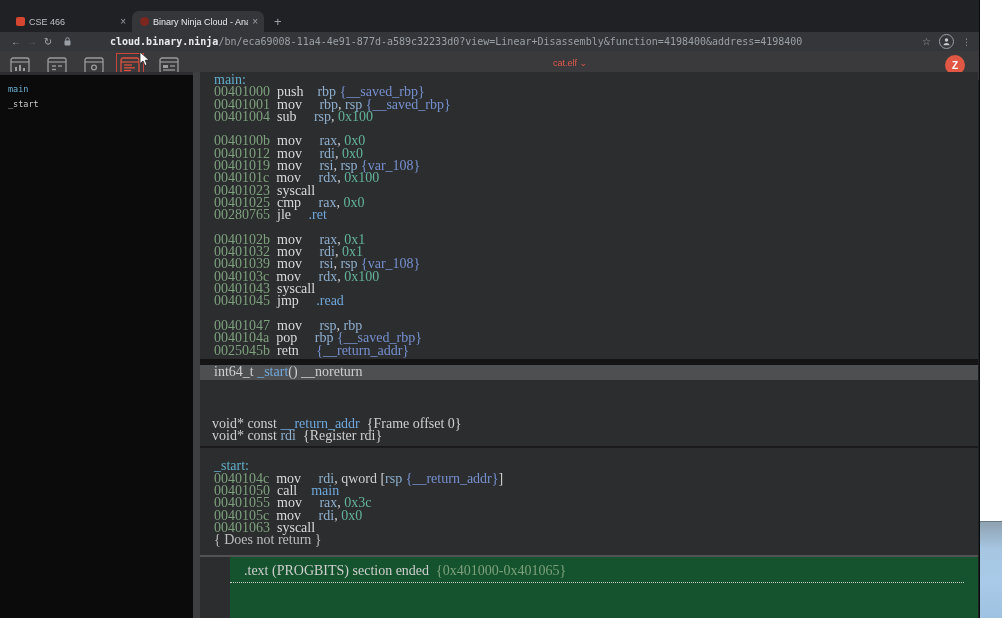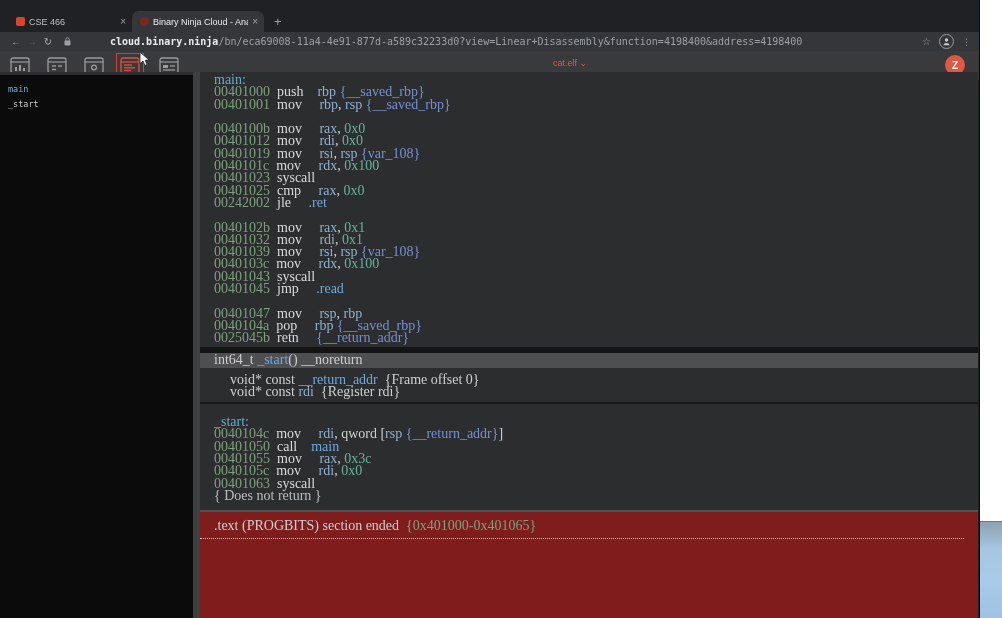--- a/index.html
+++ b/index.html
@@ -44,24 +44,24 @@
   .fn{padding:2px 0 2px 8px;color:#c9c9c9;line-height:11px;}
   .fn.sel{color:#6db3d6;}
   .splitter{width:7px;background:#3e3f41;flex:none;}
   .content{flex:1;background:#2c2d2f;overflow:hidden;display:flex;flex-direction:column;}
   
   .blk{flex:none;}
   .blk-code{padding:2px 0 2px 14px;background:#2c2d2f;}
   .blk-gap{height:6px;background:#141415;}
   .blk-band{height:15px;background:#4e4f51;display:flex;align-items:center;padding-left:14px;}
   .blk-band .dline{color:#dedede;}
-  .blk-vars{padding:6px 0 4px 30px;background:#2c2d2f;}
+  .blk-vars{padding:6px 0 4px 12px;background:#2c2d2f;margin-top:32px;}
   .blk-sep{height:2px;background:#1a1a1c;}
   .blk-code2{padding:12px 0 8px 14px;background:#2c2d2f;border-bottom:2px solid #515153;}
-  .blk-footer{flex:1;background:#7f1d1d;padding:8px 0 0 14px;}
+  .blk-footer{flex:1;background:#14532d;padding:8px 0 0 14px;margin-left:30px;}
   .dline{font-family:Liberation Serif, serif;font-size:14px;line-height:12.3px;white-space:pre;}
   .dotted{border-top:1px dotted #cdcdcd;margin:5px 14px 0 -14px;}
   .tk-addr{color:#7da07d;} .tk-mn{color:#dadada;} .tk-t{color:#cfcfcf;}
   .tk-reg{color:#8fb0cf;} .tk-num{color:#63b39c;} .tk-ann{color:#7690cf;}
   .tk-sym{color:#6fa8dc;} .tk-label{color:#62aec9;} .tk-dim{color:#bdbdbd;}
   
   .strip-white{position:absolute;left:980px;top:0;width:22px;height:521px;background:#ffffff;}
   .strip-blue{position:absolute;left:980px;top:521px;width:22px;height:97px;
               background:linear-gradient(180deg,#8ea2b0 0%,#a6c6e2 28%,#a9cae8 60%,#9fc2e2 100%);
               border-top:1px solid #6b7a85;}
@@ -163,28 +163,29 @@
       <div class="sidebar">
         <div class="fn sel">main</div>
         <div class="fn">_start</div>
       </div>
       <div class="splitter"></div>
       <div class="content">
           <div class="blk blk-code">
             <div class="dline"><span class="tk-label">main:</span></div>
             <div class="dline"><span class="tk-addr">00401000</span><span class="tk-t">  </span><span class="tk-mn">push</span><span class="tk-t">    </span><span class="tk-reg">rbp</span><span class="tk-t"> </span><span class="tk-ann">{__saved_rbp}</span></div>
             <div class="dline"><span class="tk-addr">00401001</span><span class="tk-t">  </span><span class="tk-mn">mov</span><span class="tk-t">     </span><span class="tk-reg">rbp</span><span class="tk-t">, </span><span class="tk-reg">rsp</span><span class="tk-t"> </span><span class="tk-ann">{__saved_rbp}</span></div>
+            <div class="dline"><span class="tk-addr">00401004</span><span class="tk-t">  </span><span class="tk-mn">sub</span><span class="tk-t">     </span><span class="tk-reg">rsp</span><span class="tk-t">, </span><span class="tk-num">0x100</span></div>
             <div class="dline">&nbsp;</div>
             <div class="dline"><span class="tk-addr">0040100b</span><span class="tk-t">  </span><span class="tk-mn">mov</span><span class="tk-t">     </span><span class="tk-reg">rax</span><span class="tk-t">, </span><span class="tk-num">0x0</span></div>
             <div class="dline"><span class="tk-addr">00401012</span><span class="tk-t">  </span><span class="tk-mn">mov</span><span class="tk-t">     </span><span class="tk-reg">rdi</span><span class="tk-t">, </span><span class="tk-num">0x0</span></div>
             <div class="dline"><span class="tk-addr">00401019</span><span class="tk-t">  </span><span class="tk-mn">mov</span><span class="tk-t">     </span><span class="tk-reg">rsi</span><span class="tk-t">, </span><span class="tk-reg">rsp</span><span class="tk-t"> </span><span class="tk-ann">{var_108}</span></div>
             <div class="dline"><span class="tk-addr">0040101c</span><span class="tk-t">  </span><span class="tk-mn">mov</span><span class="tk-t">     </span><span class="tk-reg">rdx</span><span class="tk-t">, </span><span class="tk-num">0x100</span></div>
             <div class="dline"><span class="tk-addr">00401023</span><span class="tk-t">  </span><span class="tk-mn">syscall</span></div>
             <div class="dline"><span class="tk-addr">00401025</span><span class="tk-t">  </span><span class="tk-mn">cmp</span><span class="tk-t">     </span><span class="tk-reg">rax</span><span class="tk-t">, </span><span class="tk-num">0x0</span></div>
-            <div class="dline"><span class="tk-addr">00242002</span><span class="tk-t">  </span><span class="tk-mn">jle</span><span class="tk-t">     </span><span class="tk-sym">.ret</span></div>
+            <div class="dline"><span class="tk-addr">00280765</span><span class="tk-t">  </span><span class="tk-mn">jle</span><span class="tk-t">     </span><span class="tk-sym">.ret</span></div>
             <div class="dline">&nbsp;</div>
             <div class="dline"><span class="tk-addr">0040102b</span><span class="tk-t">  </span><span class="tk-mn">mov</span><span class="tk-t">     </span><span class="tk-reg">rax</span><span class="tk-t">, </span><span class="tk-num">0x1</span></div>
             <div class="dline"><span class="tk-addr">00401032</span><span class="tk-t">  </span><span class="tk-mn">mov</span><span class="tk-t">     </span><span class="tk-reg">rdi</span><span class="tk-t">, </span><span class="tk-num">0x1</span></div>
             <div class="dline"><span class="tk-addr">00401039</span><span class="tk-t">  </span><span class="tk-mn">mov</span><span class="tk-t">     </span><span class="tk-reg">rsi</span><span class="tk-t">, </span><span class="tk-reg">rsp</span><span class="tk-t"> </span><span class="tk-ann">{var_108}</span></div>
             <div class="dline"><span class="tk-addr">0040103c</span><span class="tk-t">  </span><span class="tk-mn">mov</span><span class="tk-t">     </span><span class="tk-reg">rdx</span><span class="tk-t">, </span><span class="tk-num">0x100</span></div>
             <div class="dline"><span class="tk-addr">00401043</span><span class="tk-t">  </span><span class="tk-mn">syscall</span></div>
             <div class="dline"><span class="tk-addr">00401045</span><span class="tk-t">  </span><span class="tk-mn">jmp</span><span class="tk-t">     </span><span class="tk-sym">.read</span></div>
             <div class="dline">&nbsp;</div>
             <div class="dline"><span class="tk-addr">00401047</span><span class="tk-t">  </span><span class="tk-mn">mov</span><span class="tk-t">     </span><span class="tk-reg">rsp</span><span class="tk-t">, </span><span class="tk-reg">rbp</span></div>
             <div class="dline"><span class="tk-addr">0040104a</span><span class="tk-t">  </span><span class="tk-mn">pop</span><span class="tk-t">     </span><span class="tk-reg">rbp</span><span class="tk-t"> </span><span class="tk-ann">{__saved_rbp}</span></div>

